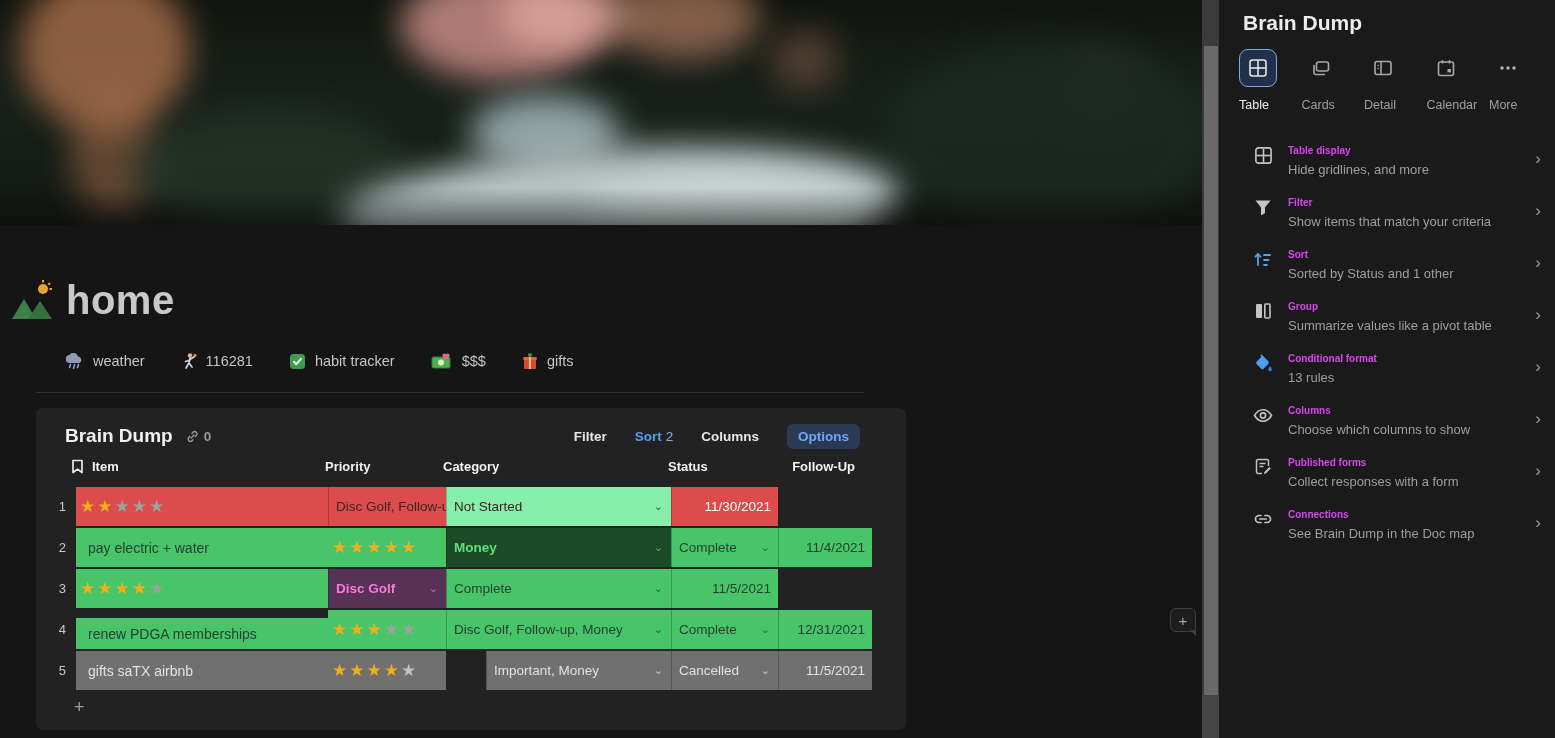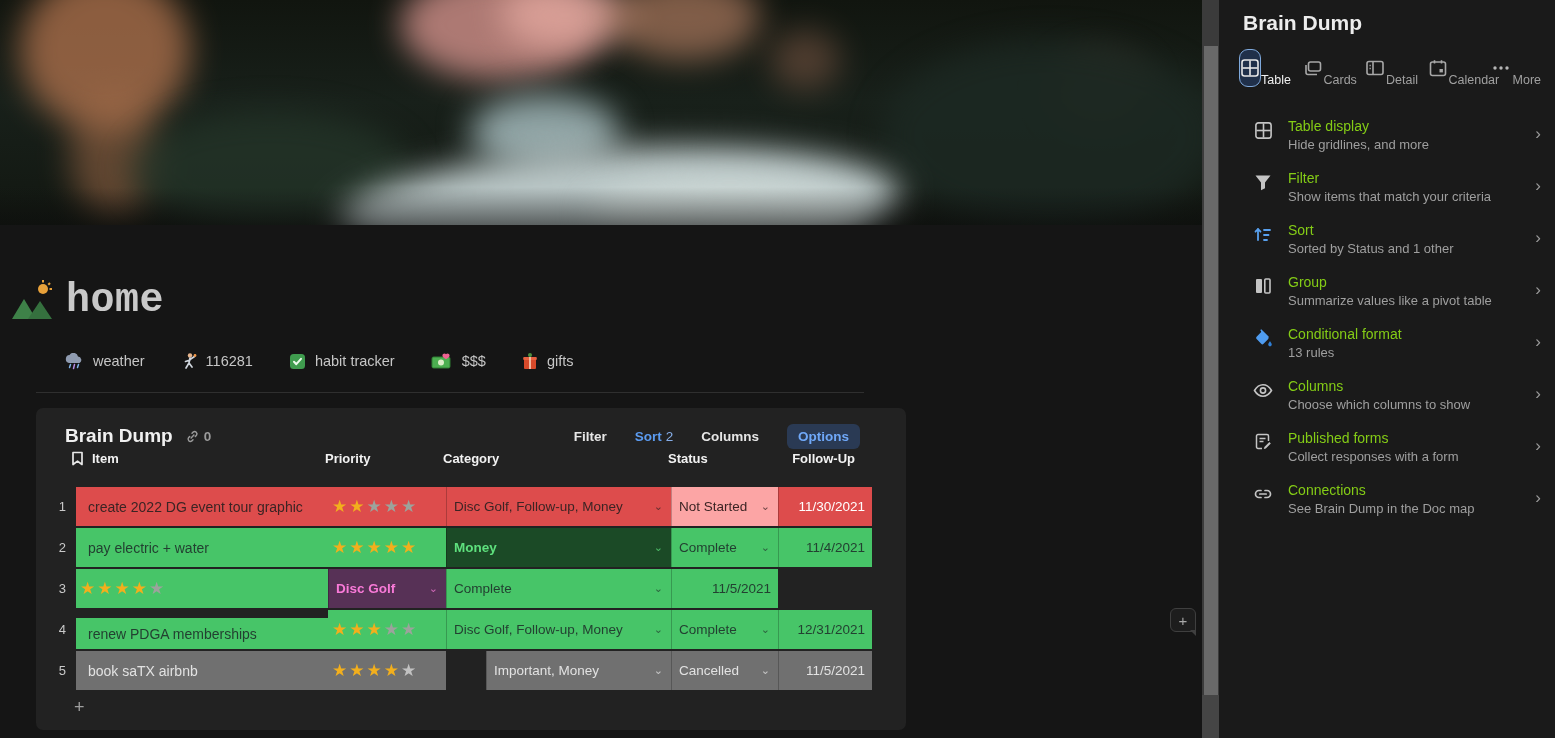--- a/index.html
+++ b/index.html
@@ -22,42 +22,42 @@
   .b7  { left:1050px;top:50px;  width:100px; height:80px;  background:#3f352b; opacity:.6; }
   .b8  { left:130px; top:110px; width:280px; height:120px; background:#243529; opacity:.8; filter:blur(22px); }
   .b9  { left:880px; top:40px;  width:340px; height:190px; background:#1c2822; opacity:.9; filter:blur(24px); }
   .river1 { left:470px; top:95px;  width:150px; height:75px;  background:#8fa3a4; filter:blur(11px); }
   .river2 { left:340px; top:148px; width:560px; height:120px; background:#b9c6c6; filter:blur(12px); transform:rotate(-3deg); }
   .river3 { left:590px; top:178px; width:280px; height:70px;  background:#cdd8d6; filter:blur(10px); }
   .cover .fade { position:absolute; left:0; bottom:0; width:100%; height:38px;
                  background:linear-gradient(180deg,rgba(12,12,12,0) 0%,rgba(12,12,12,.55) 100%); filter:none; }
 
   
-  .page-head { position:absolute; left:10px; top:278px; display:flex; align-items:center; gap:10px;font-family:Liberation Mono, monospace; }
+  .page-head { position:absolute; left:10px; top:278px; display:flex; align-items:center; gap:10px; }
   .page-title { font-size:40px; font-weight:700; color:#c9c9c9; letter-spacing:.5px; }
 
   .quick-links { position:absolute; left:65px; top:352px; display:flex; align-items:center; gap:36px; }
   .qlink { display:flex; align-items:center; gap:9px; cursor:pointer; }
   .qlink .lbl { font-size:14.5px; color:#c6c6c6; }
 
   .divider { position:absolute; left:36px; top:392px; width:828px; height:1px; background:#2f2f2f; }
 
   
   .card { position:absolute; left:36px; top:408px; width:870px; height:322px; background:#222222; border-radius:7px; }
   .card-head { position:absolute; left:29px; right:46px; top:13px; height:30px; display:flex; align-items:center; }
   .tbl-title { font-size:19px; font-weight:700; color:#f0f0f0; }
   .tbl-link { display:flex; align-items:center; gap:4px; margin-left:12px; color:#9a9a9a; font-size:13.5px; font-weight:700; }
   .toolbar { margin-left:auto; display:flex; align-items:center; gap:28px; }
   .tb-btn { font-size:13.5px; font-weight:700; color:#e6e6e6; cursor:pointer; }
   .tb-sort { color:#5b9bf0; }
   .tb-sort .cnt { font-weight:400; color:#86aee8; margin-left:4px; }
   .tb-options { background:#2a3a54; color:#6fa8f8; padding:5px 11px; border-radius:6px; font-size:13.5px; font-weight:700; cursor:pointer; }
 
   
-  .thead { position:absolute; left:30px; top:38px; width:796px; height:25px; display:grid;
+  .thead { position:absolute; left:30px; top:46px; width:796px; height:25px; display:grid;
            grid-template-columns:252px 118px 225px 107px 94px; align-items:center; }
   .th { font-size:13px; font-weight:700; color:#f2f2f2; padding-left:7px; }
   .th-item { display:flex; align-items:center; gap:8px; padding-left:5px; }
   .th-follow { text-align:right; padding-right:7px; }
 
   .rows { position:absolute; left:8px; top:79px; width:854px; }
   .trow { display:flex; margin-bottom:2px; height:39px; }
   .rownum { width:22px; text-align:right; padding-right:0; font-size:13px; color:#c9c9c9; line-height:39px; }
   .rcells { margin-left:0; width:796px; margin-left:10px; display:grid; grid-template-columns:252px 118px 225px 107px 94px; }
   .cell { display:flex; align-items:center; font-size:13.5px; overflow:hidden; white-space:nowrap; }
@@ -79,31 +79,31 @@
 
   
   .scrollbar { position:absolute; left:1202px; top:0; width:17px; height:738px; background:#3b3b3b; }
   .scroll-thumb { position:absolute; left:1.5px; top:46px; width:14px; height:649px; background:#696969; }
   .scroll-track-btm { position:absolute; left:0; top:695px; width:17px; height:43px; background:#454545; }
 
   
   .sidebar { position:absolute; left:1219px; top:0; width:336px; height:738px; background:#1a1a1a; }
   .sb-title { padding:11px 0 0 24px; font-size:21px; font-weight:700; color:#ececec; }
   .sb-tabs { display:flex; justify-content:space-between; padding:14px 14px 0 20px; }
-  .sb-tab { width:52px; display:flex; align-items:flex-end; cursor:pointer; }
+  .sb-tab { width:52px; display:flex; flex-direction:column; align-items:flex-start; cursor:pointer; }
   .sb-tab .icon-box { width:38px; height:38px; border-radius:9px; display:flex; align-items:center; justify-content:center; border:1px solid transparent; }
   .sb-tab.selected .icon-box { background:#20304a; border-color:#7fa9dc; }
   .sb-tab .tlbl { margin-top:11px; font-size:12.5px; color:#a0a0a0; }
   .sb-tab.selected .tlbl { color:#f0f0f0; }
 
   .sb-options { margin-top:22px; }
   .sb-opt { display:flex; align-items:flex-start; padding:8px 12px 8px 34px; height:52px; cursor:pointer; position:relative; }
   .sb-opt .oicon { width:20px; height:20px; margin-top:3px; flex:none; display:flex; align-items:center; justify-content:center; }
   .sb-opt .otext { margin-left:15px; }
-  .sb-opt .otitle { font-size:14px; font-weight:400; color:#84cc16; line-height:18px; }
+  .sb-opt .otitle { font-size:10px; font-weight:700; color:#d946ef; line-height:18px; }
   .sb-opt .osub { font-size:13px; color:#9f9f9f; line-height:17px; margin-top:1px; }
   .sb-opt .ochev { position:absolute; right:14px; top:16px; color:#9a9a9a; font-size:17px; line-height:17px; }
 
   svg { display:block; }
 </style>
 </head>
 <body>
 
 <div id="app">
 
@@ -233,33 +233,32 @@
         <div class="th">Priority</div>
         <div class="th">Category</div>
         <div class="th">Status</div>
         <div class="th th-follow">Follow-Up</div>
       </div>
 
       <div class="rows">
   <div class="trow">
     <div class="rownum">1</div>
     <div class="rcells">
-      <div class="cell c-item" style="background: rgb(221, 76, 76); color: rgb(59, 36, 36);">create 2022 DG event tour graphic</div>
       <div class="cell c-pri" style="background: rgb(221, 76, 76); color: rgb(59, 36, 36);">
                 <span class="st" style="color: rgb(242, 175, 29);">★</span>
                 <span class="st" style="color: rgb(242, 175, 29);">★</span>
                 <span class="st" style="color: rgb(156, 163, 156);">★</span>
                 <span class="st" style="color: rgb(156, 163, 156);">★</span>
                 <span class="st" style="color: rgb(156, 163, 156);">★</span>
               </div>
       <div class="cell c-cat" style="background: rgb(221, 76, 76); color: rgb(59, 36, 36);">
                 <span class="ctext">Disc Golf, Follow-up, Money</span>
                 <span class="chev">⌄</span>
               </div>
-      <div class="cell c-stat" style="background: #fca5a5; color: rgb(59, 36, 36);">
+      <div class="cell c-stat" style="background: #86efac; color: rgb(59, 36, 36);">
                 <span class="stext">Not Started</span>
                 <span class="chev">⌄</span>
               </div>
       <div class="cell c-fol" style="background: rgb(221, 76, 76); color: #ffffff;">11/30/2021</div>
     </div>
   </div>
 
   <div class="trow">
     <div class="rownum">2</div>
     <div class="rcells">
@@ -324,21 +323,21 @@
                 <span class="stext">Complete</span>
                 <span class="chev">⌄</span>
               </div>
       <div class="cell c-fol" style="background: rgb(71, 197, 104); color: rgb(35, 64, 49);">12/31/2021</div>
     </div>
   </div>
 
   <div class="trow">
     <div class="rownum">5</div>
     <div class="rcells">
-      <div class="cell c-item" style="background: rgb(112, 112, 112); color: rgb(226, 226, 226);">book saTX airbnb</div>
+      <div class="cell c-item" style="background: rgb(112, 112, 112); color: rgb(226, 226, 226);">gifts saTX airbnb</div>
       <div class="cell c-pri" style="background: rgb(112, 112, 112); color: rgb(226, 226, 226);">
                 <span class="st" style="color: rgb(242, 175, 29);">★</span>
                 <span class="st" style="color: rgb(242, 175, 29);">★</span>
                 <span class="st" style="color: rgb(242, 175, 29);">★</span>
                 <span class="st" style="color: rgb(242, 175, 29);">★</span>
                 <span class="st" style="color: rgb(194, 194, 194);">★</span>
               </div>
       <div class="cell c-cat" style="background: rgb(112, 112, 112); color: rgb(226, 226, 226); margin-left: 40px;">
                 <span class="ctext">Important, Money</span>
                 <span class="chev">⌄</span>

